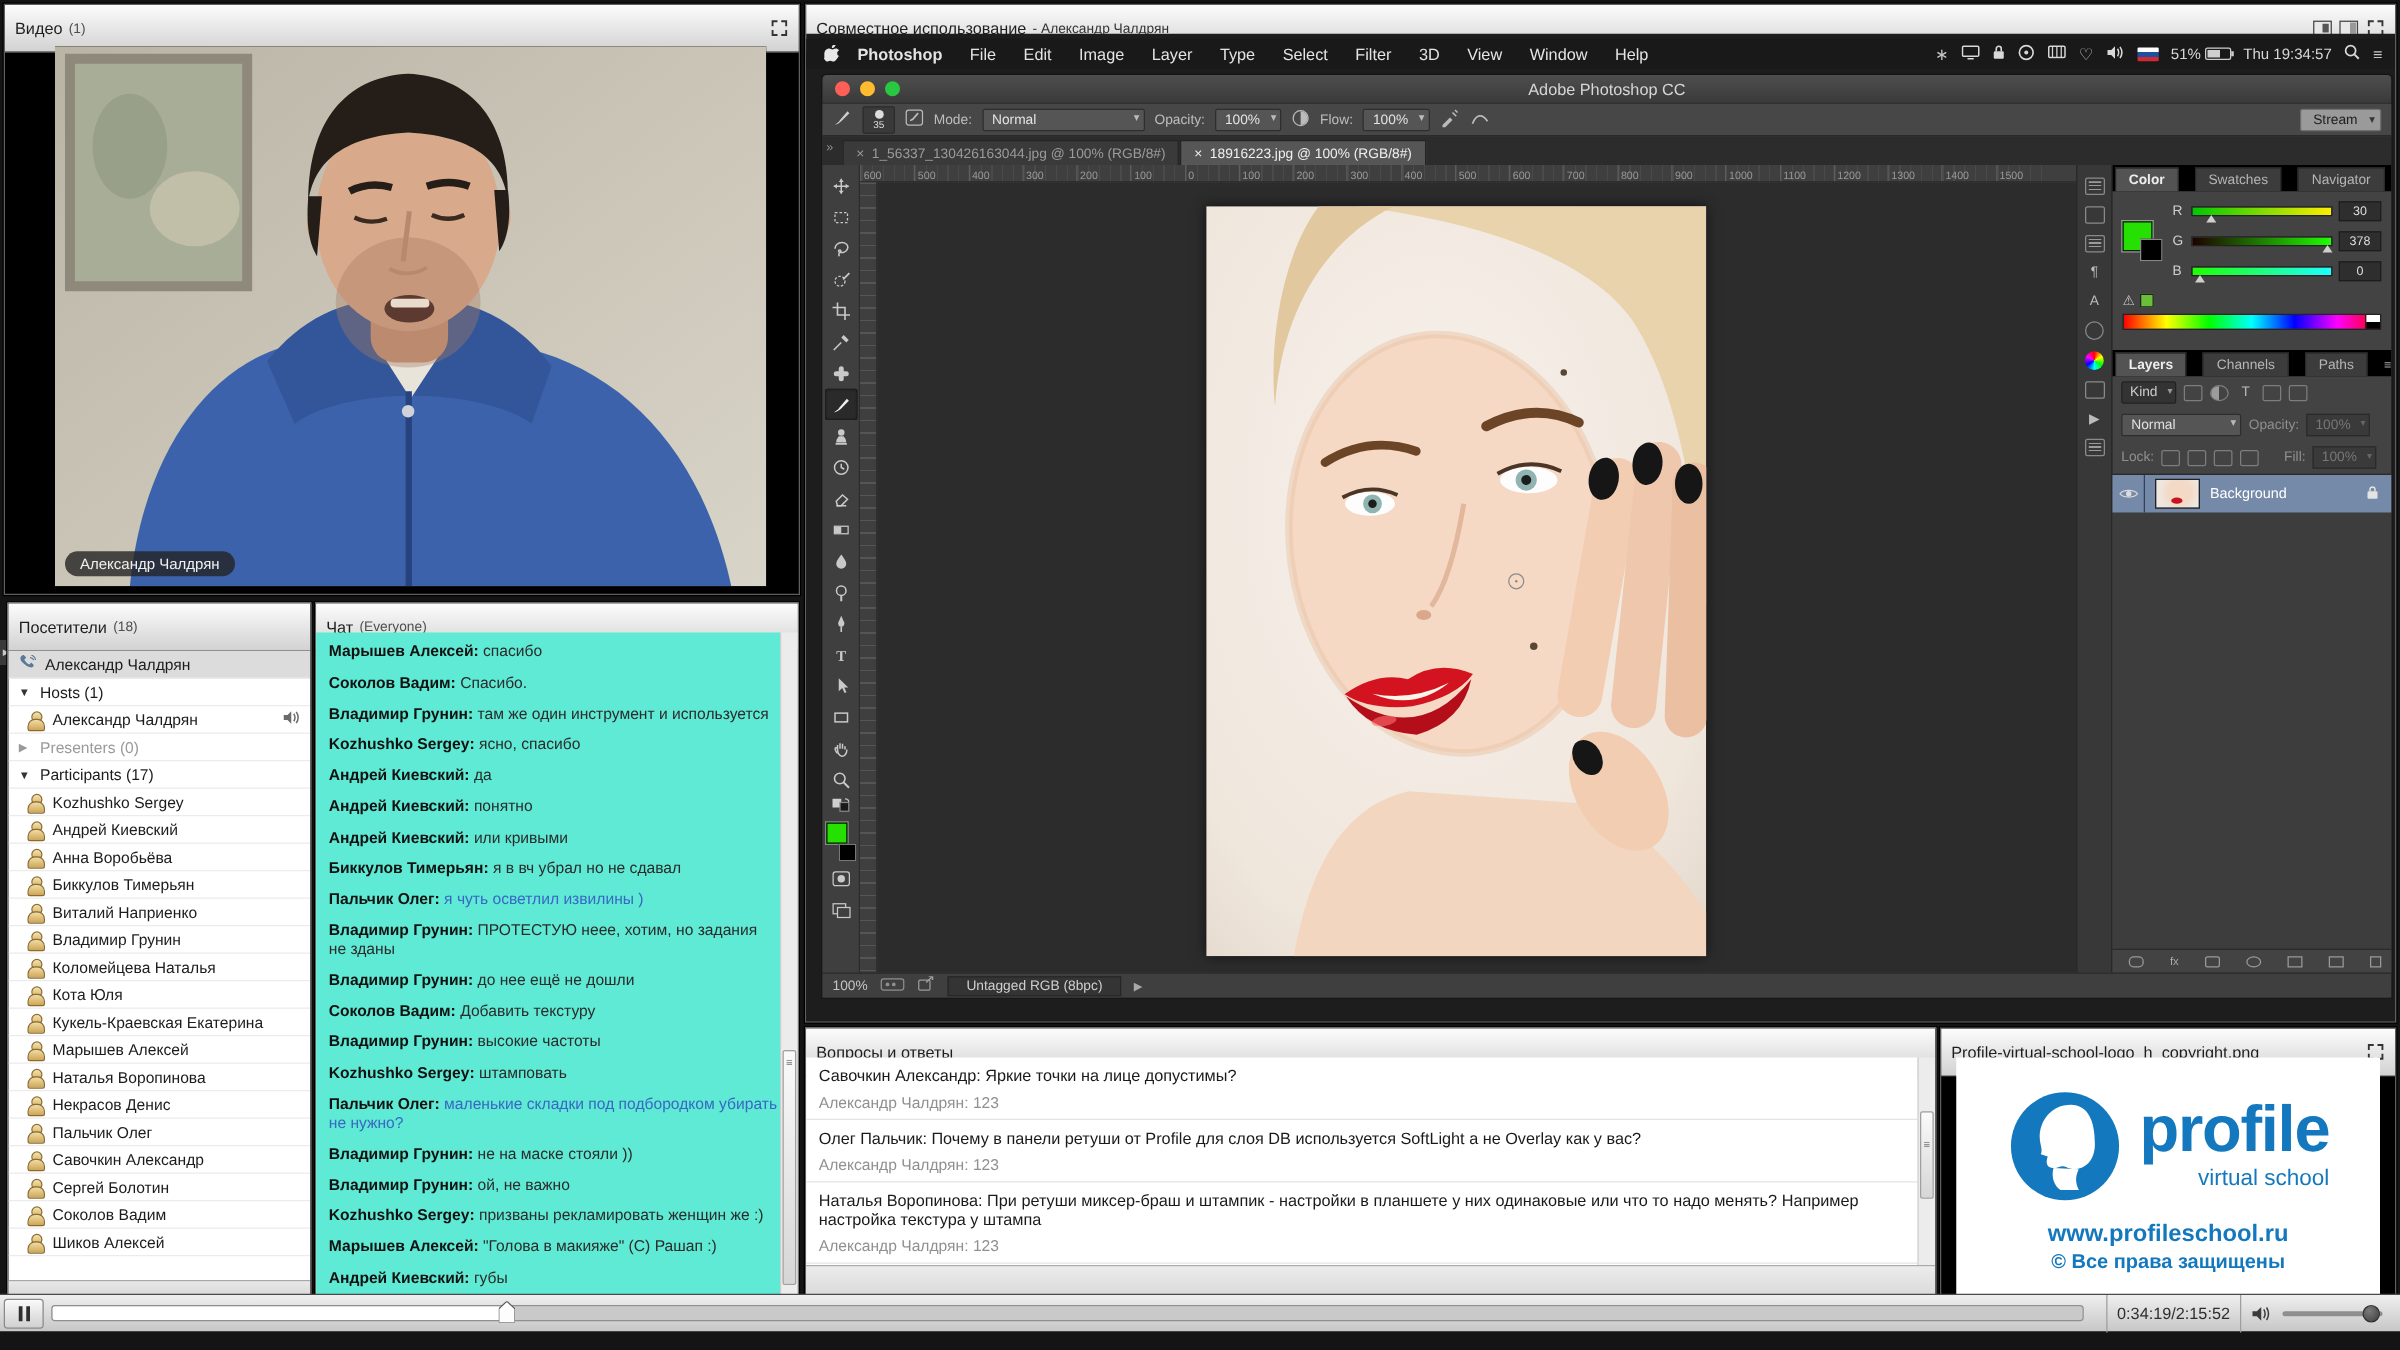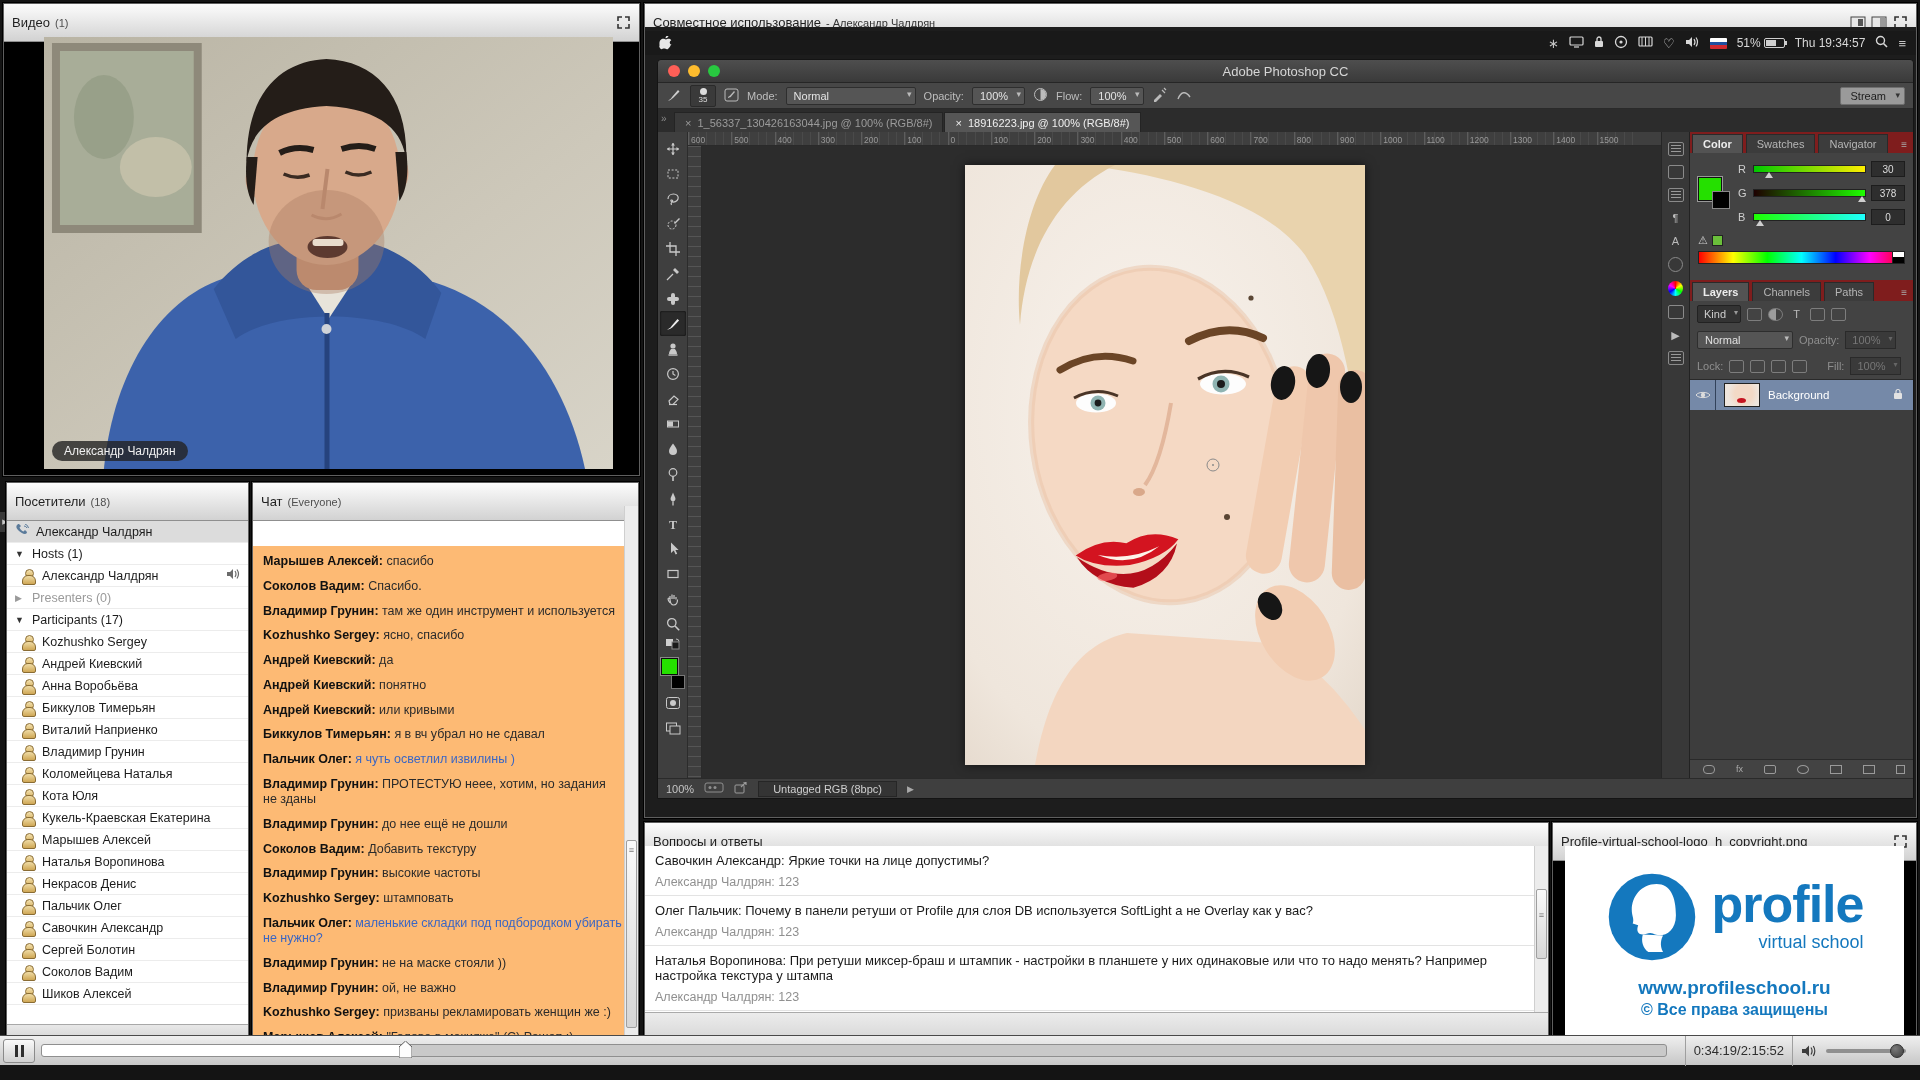--- a/index.html
+++ b/index.html
@@ -33,22 +33,22 @@
   .att-row .grow { flex:1; }
   .att-foot { position:absolute; bottom:0; left:0; right:0; height:20px; background:linear-gradient(#e8e8e8,#cfcfcf); border-top:1px solid #a8a8a8; }
   .pers { width:14px; height:14px; position:relative; flex:0 0 14px; }
   .pers:before { content:""; position:absolute; left:4px; top:0; width:7px; height:7px; border-radius:50%;
                  background:linear-gradient(#f4e3b2,#d8b261); border:1px solid #8a6c33; }
   .pers:after { content:""; position:absolute; left:1px; top:6px; width:12px; height:8px; border-radius:6px 6px 2px 2px;
                 background:linear-gradient(#f0dca6,#cfa755); border:1px solid #8a6c33; }
 
   
   .pod-chat { left:252px; top:482px; width:387px; height:563px; }
-  .chat-body { position:absolute; top:23px; bottom:0; left:0; right:14px; background:#fdba74; padding:8px 2px 4px 10px;
-               font-size:12.5px; line-height:1.22; overflow:hidden;margin-top:40px; }
+  .chat-body { position:absolute; top:23px; bottom:0; left:0; right:14px; background:#5eead4; padding:8px 2px 4px 10px;
+               font-size:12.5px; line-height:1.22; overflow:hidden; }
   .msg { margin-bottom:9.5px; color:#2b2b2b; }
   .msg b { color:#111; }
   .msg.blue .t { color:#3a66c4; }
   .chat-sb { position:absolute; top:23px; bottom:0; right:0; width:14px; background:#ececec; border-left:1px solid #cfcfcf; }
   .chat-thumb { position:absolute; left:1px; right:1px; top:62%; height:35%; background:linear-gradient(#fafafa,#d6d6d6);
                 border:1px solid #9f9f9f; border-radius:2px; }
   .chat-thumb:after { content:"≡"; position:absolute; top:4px; left:0; right:0; text-align:center; font-size:9px; color:#777; }
 
   
   .pod-share { left:644px; top:3px; width:1273px; height:815px; background:#1d1d1d; }
@@ -123,21 +123,21 @@
   .iconstrip { width:28px; background:#383838; border-left:1px solid #262626; display:flex; flex-direction:column;
                align-items:center; gap:9px; padding-top:10px; }
   .strip-ic { width:16px; height:14px; border:1px solid #8a8a8a; border-radius:2px; position:relative; }
   .strip-ic.lines:after { content:""; position:absolute; inset:2px; background:repeating-linear-gradient(#9a9a9a 0 1px,transparent 1px 3px); }
   .strip-ic.round { border-radius:50%; width:15px; height:15px; }
   .strip-ic.wheel { border:none; width:15px; height:15px; border-radius:50%;
                     background:conic-gradient(#f00,#ff0,#0f0,#0ff,#00f,#f0f,#f00); }
   .strip-ic.letter { border:none; color:#bbb; font-size:11px; text-align:center; line-height:14px; }
 
   .panels { width:224px; background:#434343; border-left:1px solid #222; display:flex; flex-direction:column; font-size:11px; }
-  .panel-tabs { height:21px; display:flex; background:#7f1d1d; align-items:flex-end; padding-left:2px; gap:3px; color:#b5b5b5; }
+  .panel-tabs { height:21px; display:flex; background:#000000; align-items:flex-end; padding-left:2px; gap:13px; color:#b5b5b5; }
   .panel-tabs .ptab { padding:3px 10px; background:#3c3c3c; border:1px solid #2a2a2a; border-bottom:none; }
   .panel-tabs .ptab.active { background:#535353; color:#ededed; font-weight:bold; }
   .panel-tabs .pmenu { margin-left:auto; color:#aaa; padding:0 6px 3px 0; font-size:10px; }
   .color-body { padding:8px 8px 6px 8px; color:#c9c9c9; }
   .cp-row { display:flex; align-items:center; gap:6px; margin-bottom:9px; }
   .cp-sw { position:relative; width:34px; height:34px; flex:0 0 34px; }
   .cp-fg { position:absolute; left:0; top:0; width:24px; height:24px; background:#25e000; border:1px solid #111; box-shadow:0 0 0 1px #999; }
   .cp-bg { position:absolute; right:2px; bottom:2px; width:18px; height:18px; background:#000; border:1px solid #888; }
   .sliders { flex:1; }
   .sl { display:flex; align-items:center; gap:5px; margin-bottom:8px; }
@@ -548,20 +548,35 @@
   </div>
 
   <div class="ps-content">
 
     <div class="macbar">
       <span class="apple">
         <svg width="13" height="15" viewBox="0 0 13 15">
             <path d="M9.5 0c.1 1-.3 1.9-.9 2.6-.6.7-1.6 1.2-2.5 1.1-.1-.9.4-1.9 1-2.5C7.7.5 8.7 0 9.5 0ZM12 11c-.4 1-.6 1.4-1.2 2.2-.8 1.2-1.9 2.6-3.2 2.6-1.2 0-1.5-.8-3-.8s-1.9.8-3 .8C.9 15.8-.2 14.2-1 13 .2 13-1.7 8 .6 5.6c.8-.9 2-1.4 3.1-1.4 1.2 0 1.9.8 2.9.8s1.6-.8 3-.8c1 0 2.1.6 2.9 1.5-2.5 1.4-2.1 5 .5 5.3Z" transform="translate(1,-1) scale(.9)" fill="#e8e8e8"></path>
           </svg>
       </span>
+      <div class="menu-items">
+
+      <span>Photoshop</span>
+          <span>File</span>
+          <span>Edit</span>
+          <span>Image</span>
+          <span>Layer</span>
+          <span>Type</span>
+          <span>Select</span>
+          <span>Filter</span>
+          <span>3D</span>
+          <span>View</span>
+          <span>Window</span>
+          <span>Help</span>
+        </div>
       <div class="mac-right">
         <span class="g">∗</span>
         <span><svg width="15" height="12" viewBox="0 0 15 12">
               <rect x="1" y="1" width="13" height="8" rx="1" stroke="#d8d8d8" fill="none" stroke-width="1.2"></rect>
               <path d="M5 11h5" stroke="#d8d8d8" stroke-width="1.2"></path>
             </svg></span>
         <span><svg width="10" height="13" viewBox="0 0 10 13">
               <rect x="1" y="6" width="8" height="6" rx="1" fill="#d8d8d8"></rect>
               <path d="M3 6V4a2 2 0 0 1 4 0v2" stroke="#d8d8d8" fill="none" stroke-width="1.3"></path>
             </svg></span>

